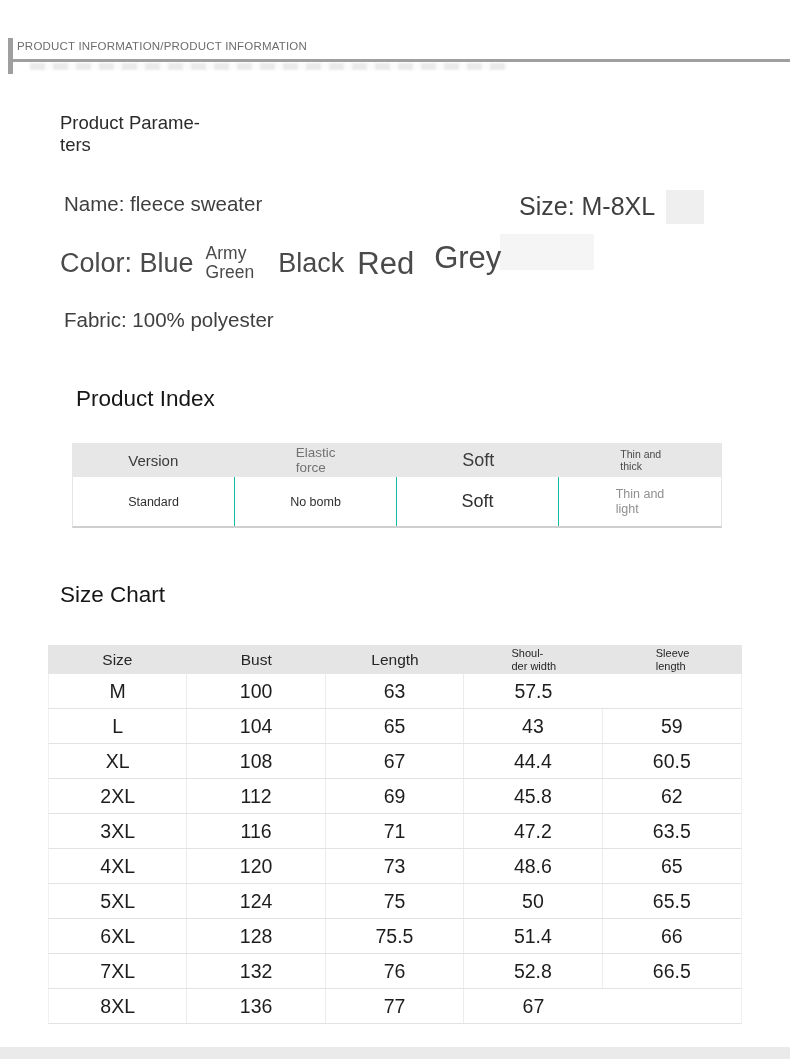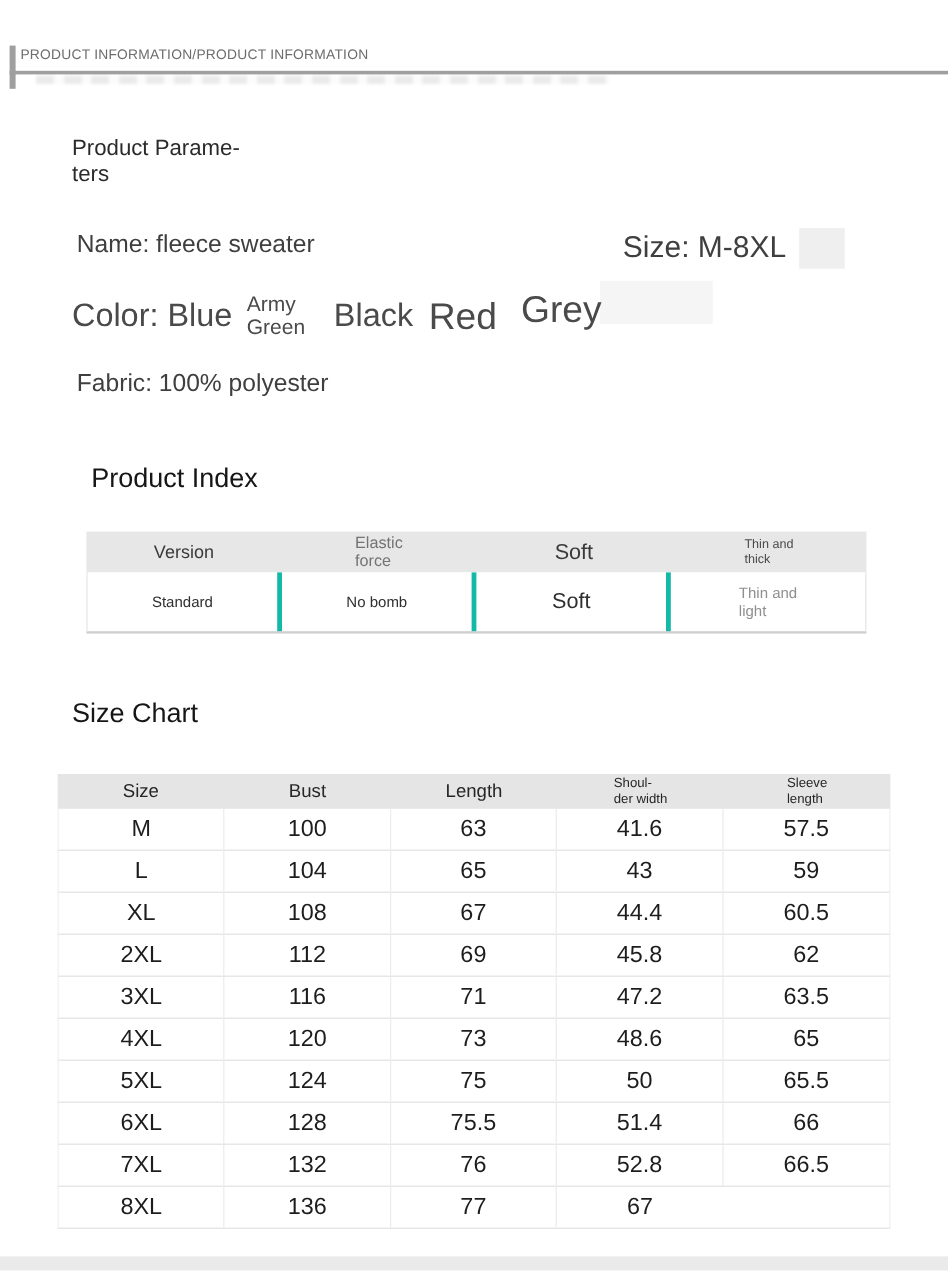--- a/index.html
+++ b/index.html
@@ -39,21 +39,21 @@
   #sc-heading{left:60px;top:582px;}
 
   
   .pi-table{position:absolute;left:72px;top:443px;width:650px;}
   .pi-head{display:grid;grid-template-columns:repeat(4,1fr);height:34px;background:#e7e7e7;}
   .pi-body{
     display:grid;grid-template-columns:repeat(4,1fr);height:49px;background:#fff;
     border-bottom:2px solid #cfcfcf;border-left:1px solid #e4e4e4;border-right:1px solid #e4e4e4;
   }
   .pi-cell{display:flex;justify-content:center;align-items:center;height:100%;}
-  .pi-body .pi-cell{border-right:4px solid #14b8a6;}
+  .pi-body .pi-cell{border-right:1px solid #14b8a6;}
   .pi-body .pi-cell:last-child{border-right:none;}
   .c-version{font-size:15px;color:#3a3a3a;}
   .c-elastic{font-size:13.5px;line-height:15px;color:#737373;text-align:left;}
   .c-soft-h{font-size:18px;color:#3a3a3a;}
   .c-thin-h{font-size:10.5px;line-height:12px;color:#4a4a4a;text-align:left;}
   .c-standard,.c-nobomb{font-size:12.5px;color:#2f2f2f;}
   .c-soft-b{font-size:18px;color:#2f2f2f;}
   .c-thin-b{font-size:12.5px;line-height:14.5px;color:#8f8f8f;text-align:left;}
 
   
@@ -174,21 +174,20 @@
           <span class="blk">Sleeve</span>
           <span class="blk">length</span>
         </div>
       </div>
     </div>
     <div>
         <div class="sc-row">
           <div class="sc-cell">M</div>
           <div class="sc-cell">100</div>
           <div class="sc-cell">63</div>
-          <div class="sc-cell">41.6</div>
           <div class="sc-cell">57.5</div>
         </div>
         <div class="sc-row">
           <div class="sc-cell">L</div>
           <div class="sc-cell">104</div>
           <div class="sc-cell">65</div>
           <div class="sc-cell">43</div>
           <div class="sc-cell">59</div>
         </div>
         <div class="sc-row">

